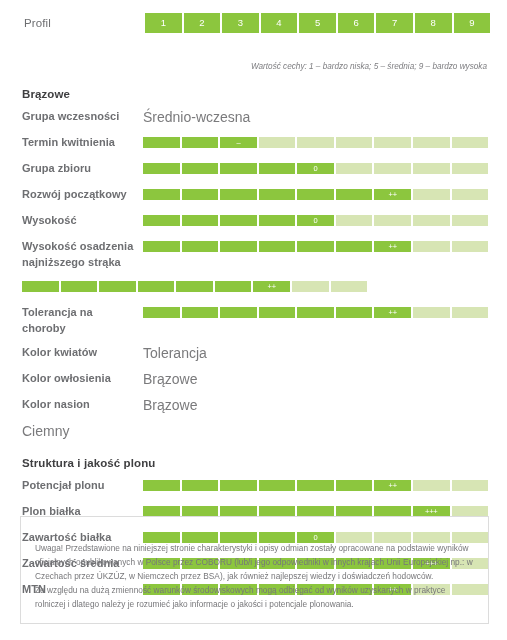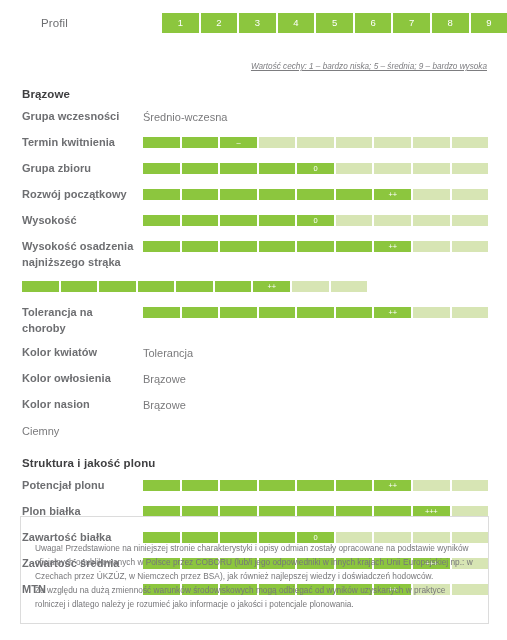--- a/index.html
+++ b/index.html
@@ -15,21 +15,20 @@
     overflow: hidden;
     position: relative;
   }
 
   
   .profil-row {
     display: flex;
     align-items: center;
     height: 46px;
     padding-left: 24px;
-    justify-content: flex-end;
   }
   .profil-label {
     width: 121px;
     font-size: 11.5px;
     color: #6d6e71;
     letter-spacing: .1px;
   }
   .scale-strip {
     display: flex;
     gap: 2px;
@@ -48,21 +47,20 @@
   }
 
   
   .legend-note {
     text-align: right;
     padding-right: 20px;
     font-size: 8.2px;
     font-style: italic;
     color: #7d7d80;
     margin-top: 16px;
-    text-decoration: underline;
   }
 
   
   .section {
     padding-left: 22px;
     margin-top: 17px;
   }
   .section-title {
     font-size: 11.5px;
     font-weight: bold;
@@ -81,21 +79,21 @@
     width: 121px;
     flex: 0 0 121px;
     font-size: 11px;
     color: #6d6e71;
     line-height: 15.5px;
     padding-right: 6px;
     letter-spacing: .05px;
     font-weight: bold;
   }
   .trait-value-text {
-    font-size: 11px;
+    font-size: 14px;
     color: #7a7a7c;
     line-height: 14px;
     padding-top: 1px;
   }
   .bar {
     display: flex;
     gap: 2px;
     width: 345px;
     height: 11px;
     margin-top: 2px;

